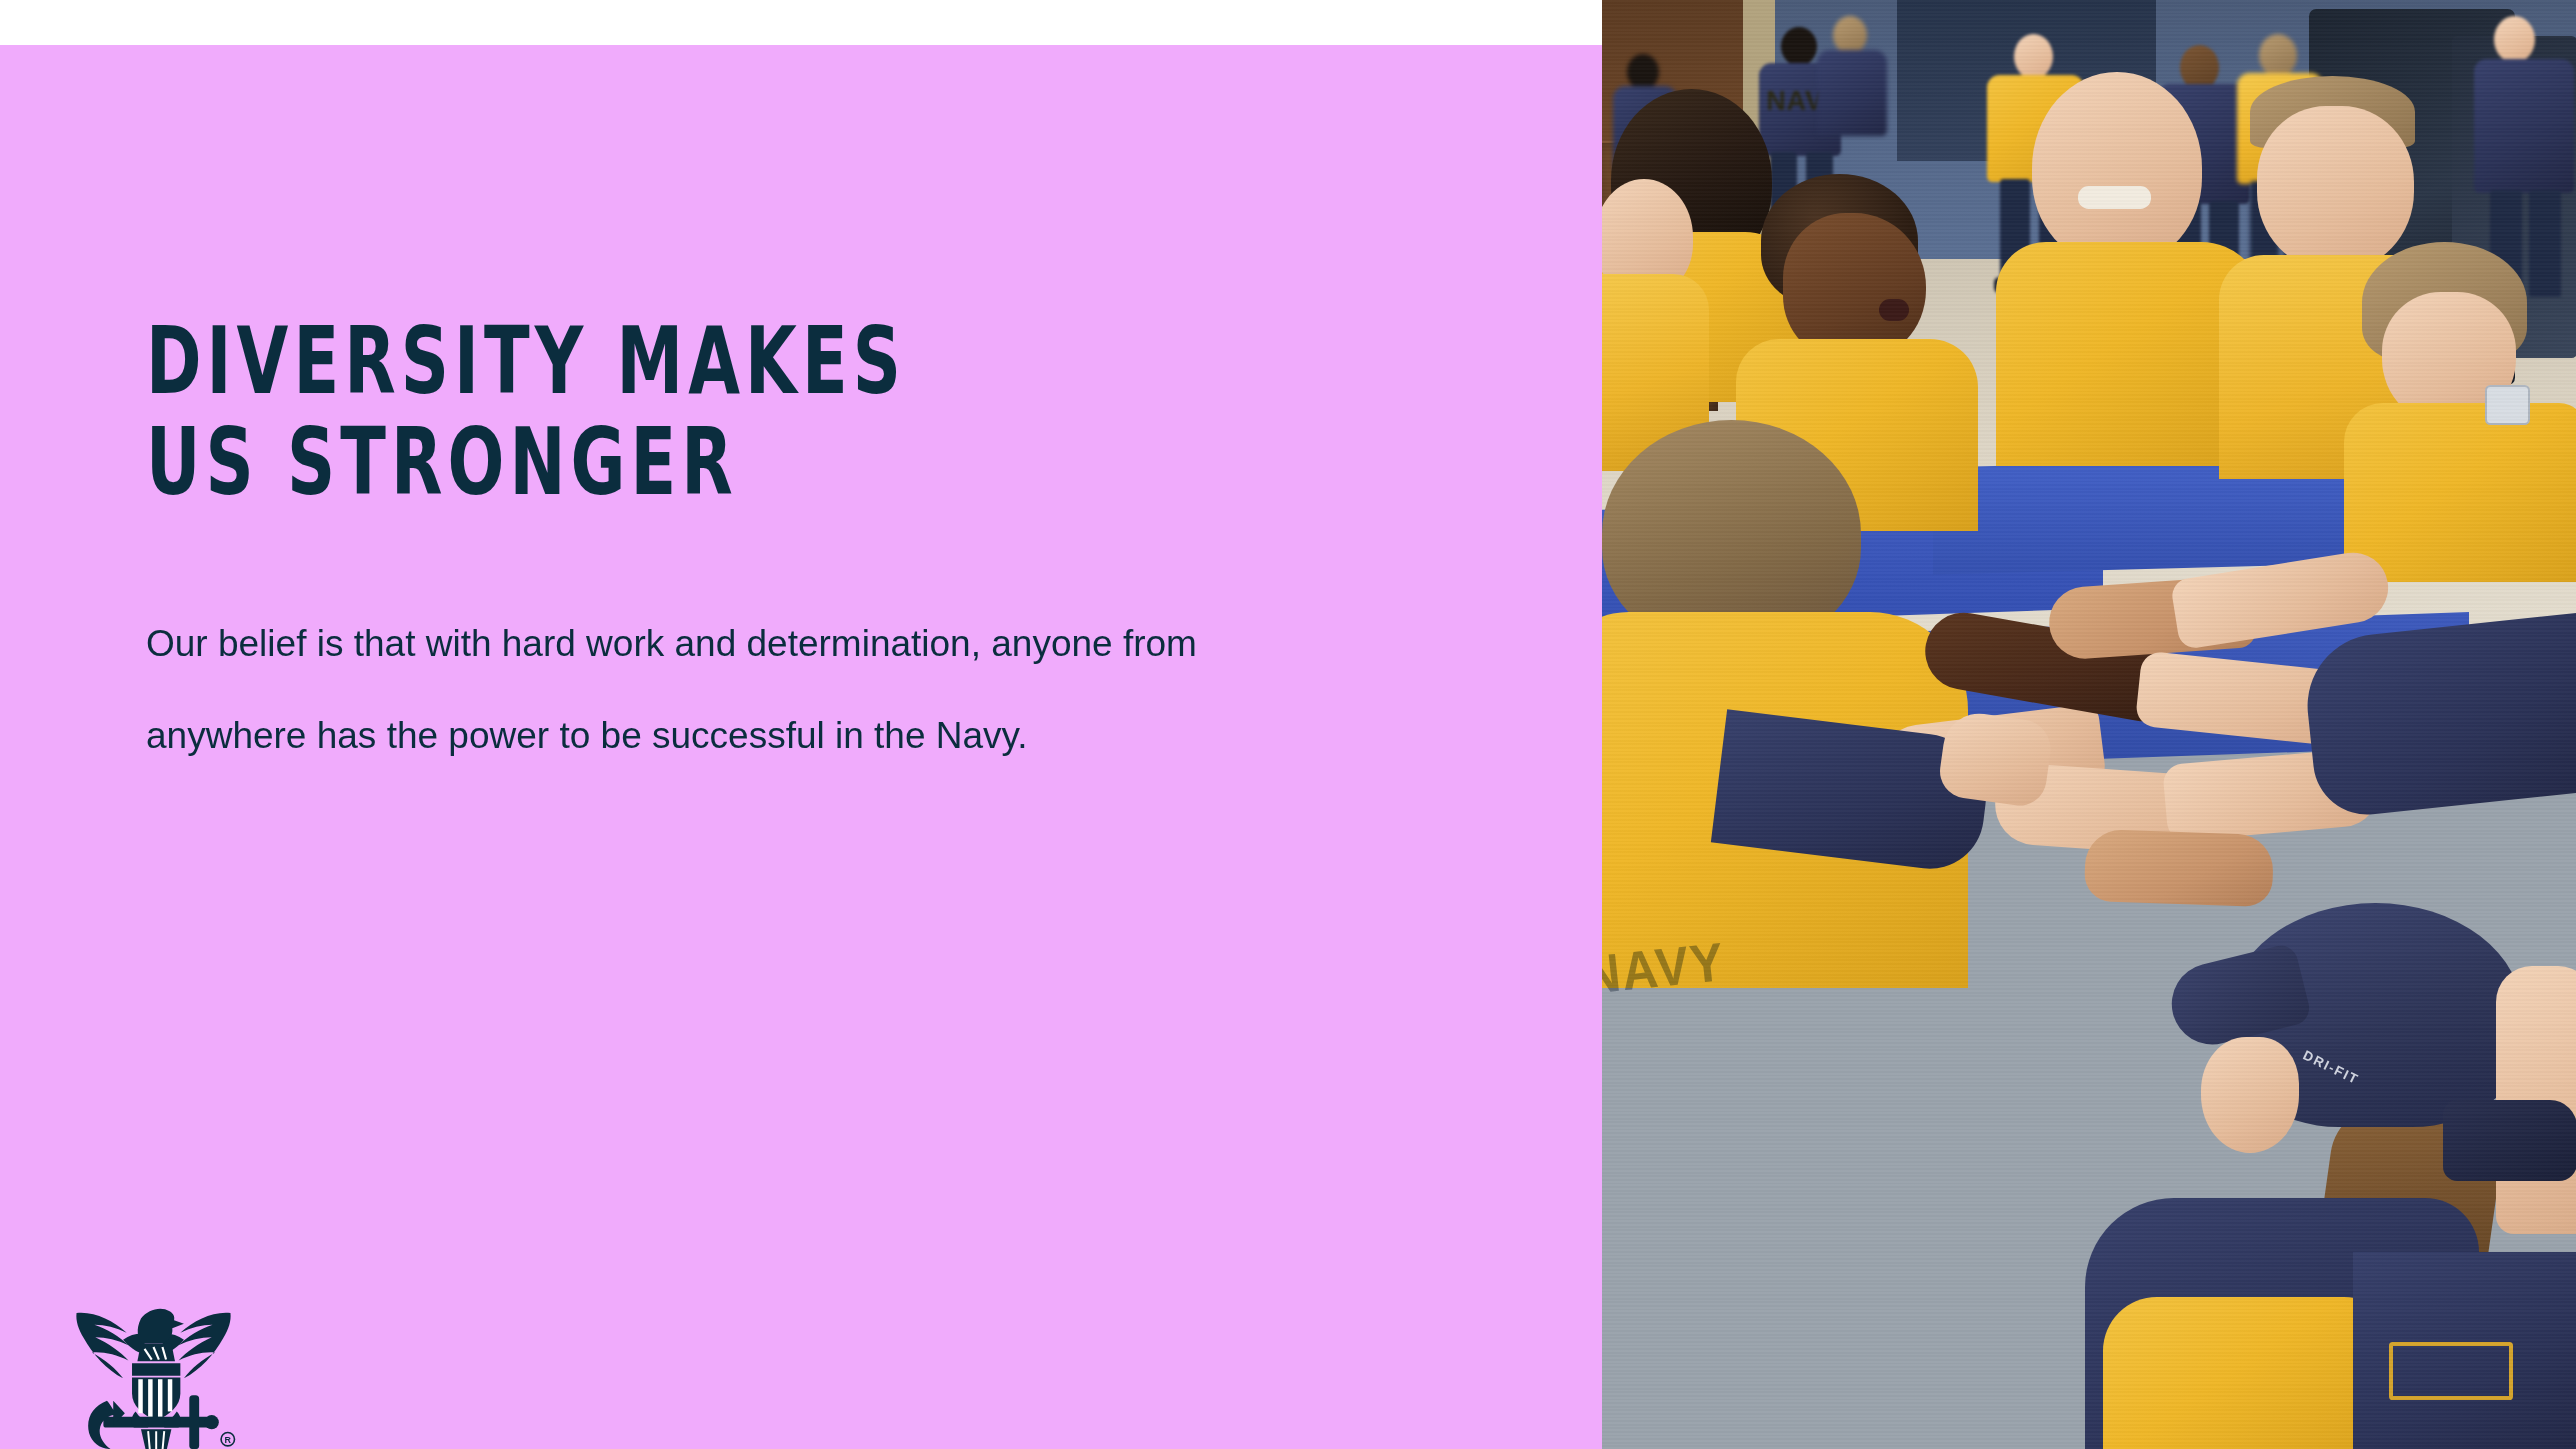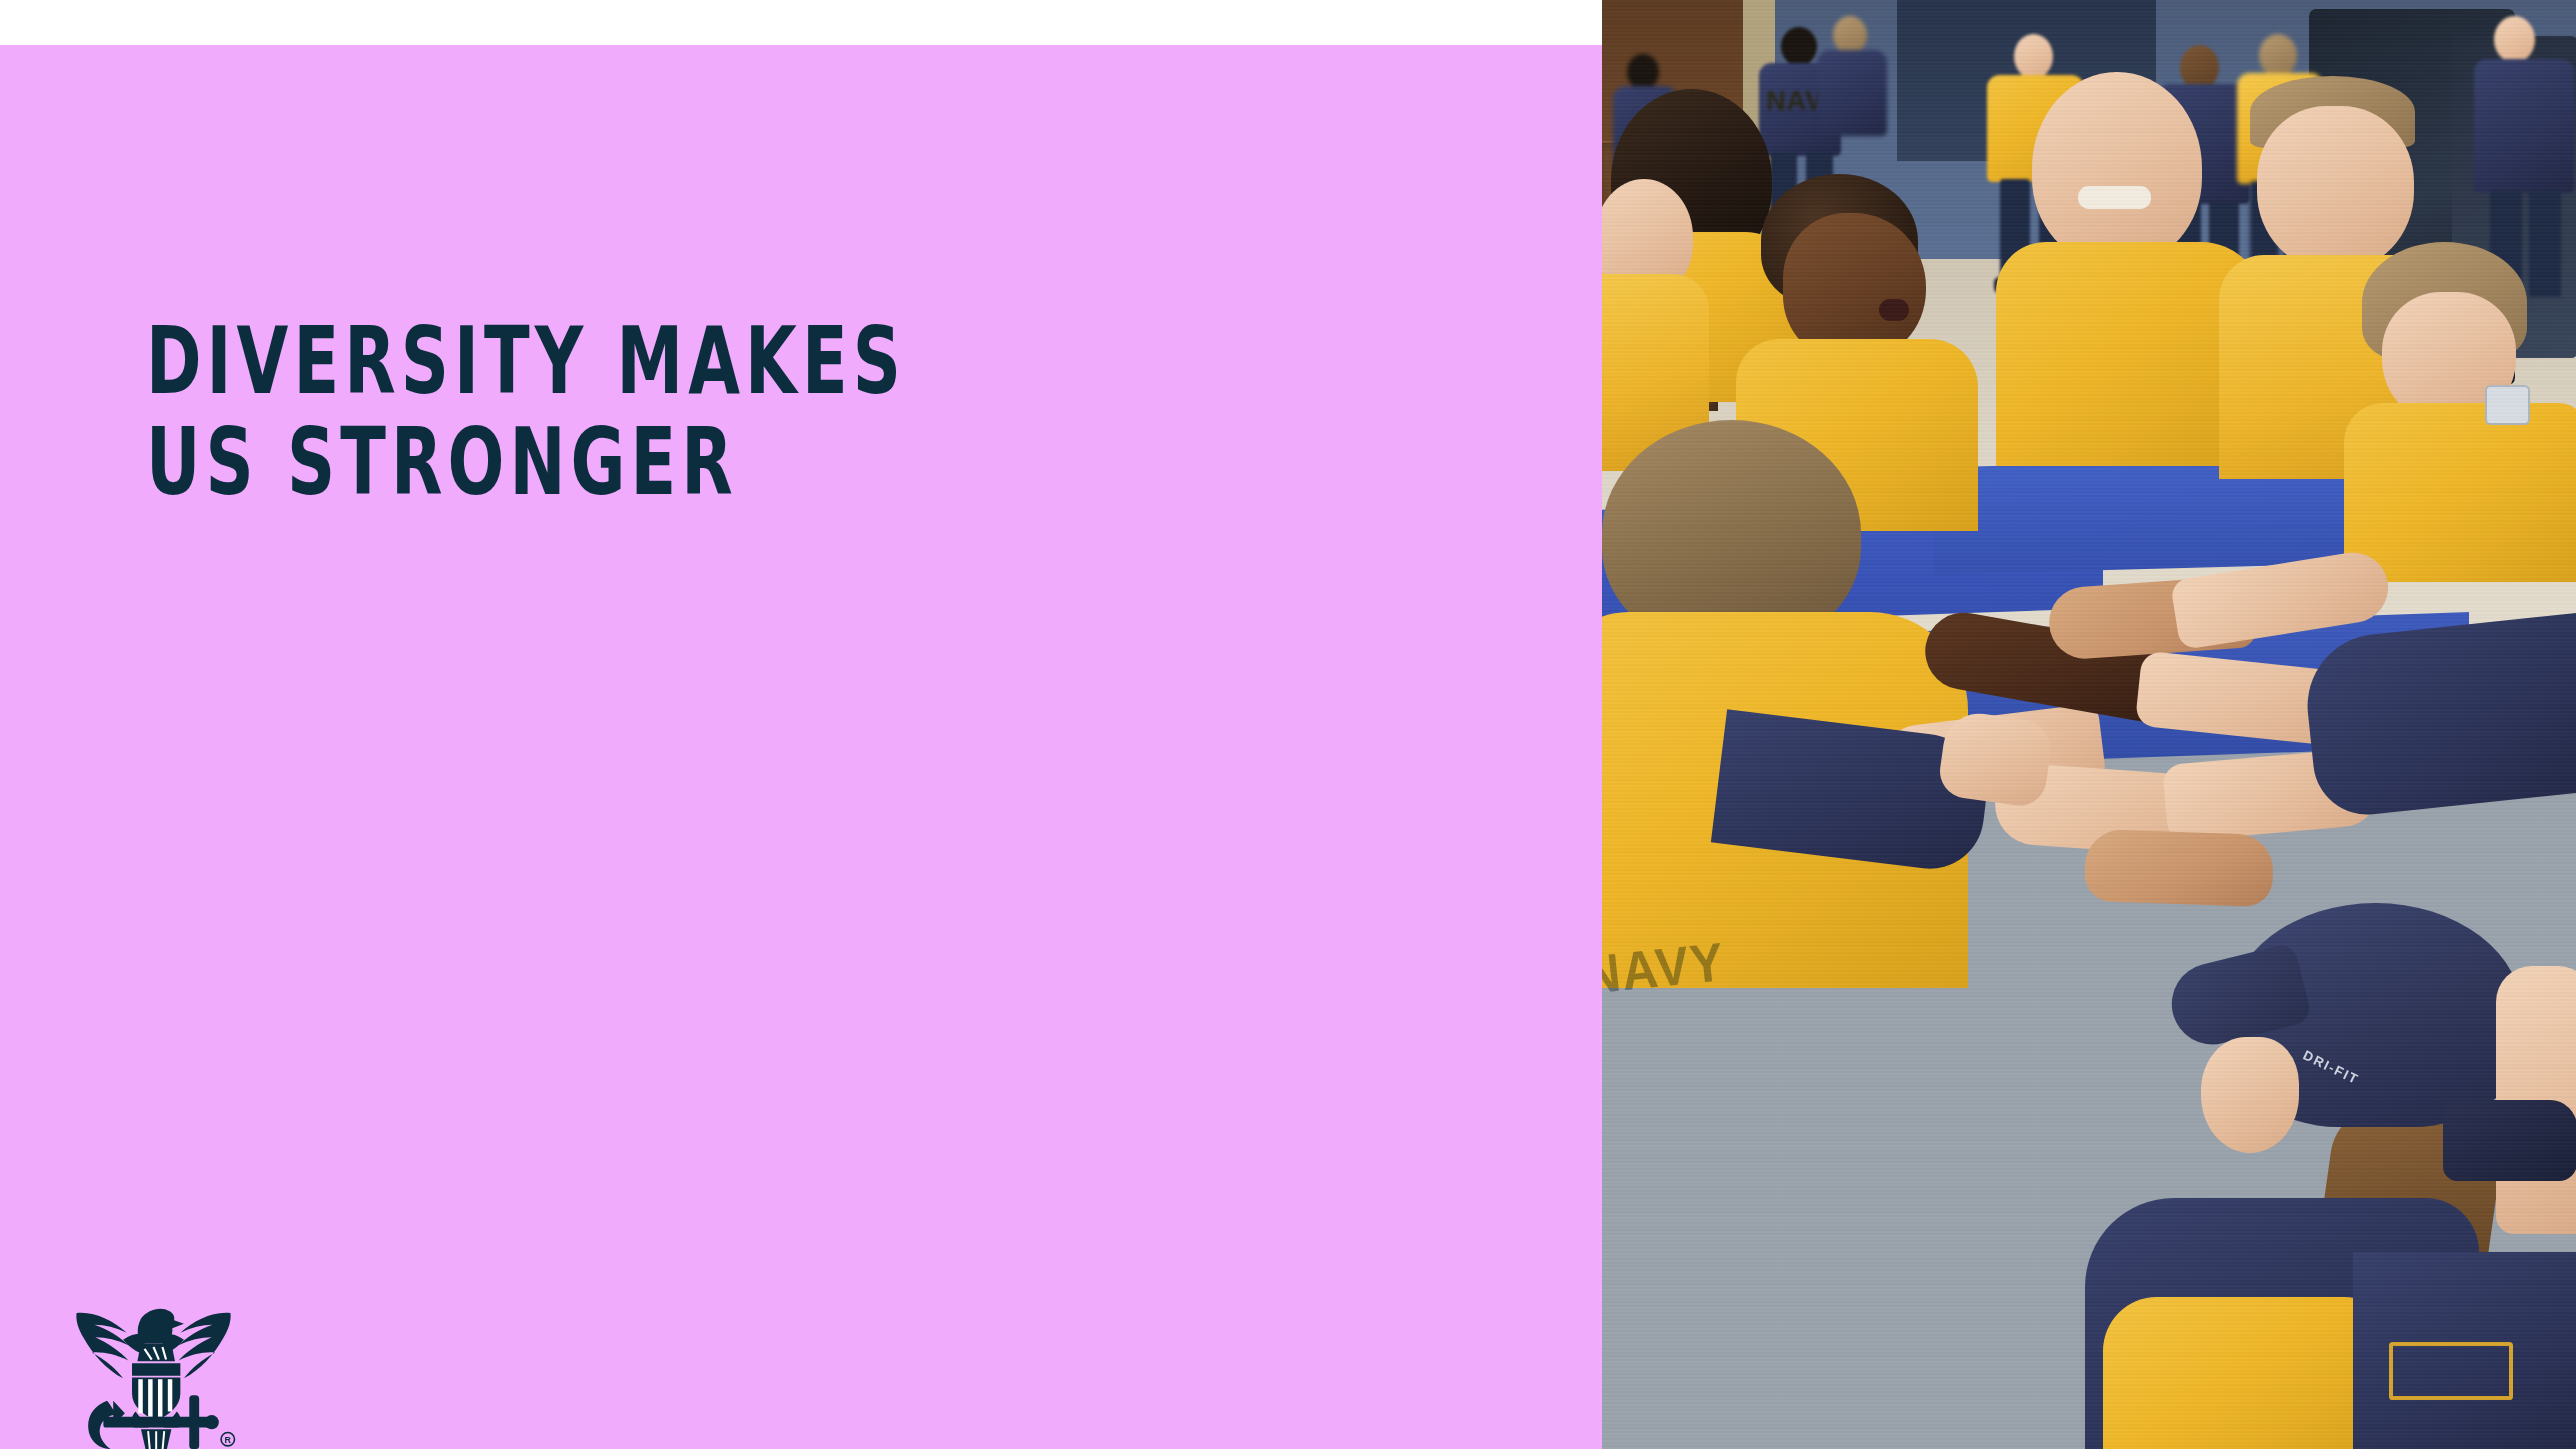--- a/index.html
+++ b/index.html
@@ -213,20 +213,21 @@
 <body>
 
 <div class="slide">
 
   <div class="left-panel">
 
     <div class="headline">Diversity Makes
 Us Stronger</div>
 
     <div class="body-block">
+      <p class="body-para">Our belief is that with hard work and determination, anyone from anywhere has the power to be successful in the Navy.</p>
     </div>
 
     <div class="logo">
       <svg viewBox="0 0 200 184" xmlns="http://www.w3.org/2000/svg" aria-hidden="true">
         <g fill="#0B2D3E">
 
           <path d="M14 30 C34 28 54 38 70 52 C58 46 46 43 34 43 C48 48 62 56 72 66
                    C60 60 47 57 35 57 C50 64 63 73 72 83 C58 76 44 73 31 74
                    C46 82 58 92 66 103 C48 94 32 76 22 58 C16 48 13 39 14 30 Z"></path>
 

